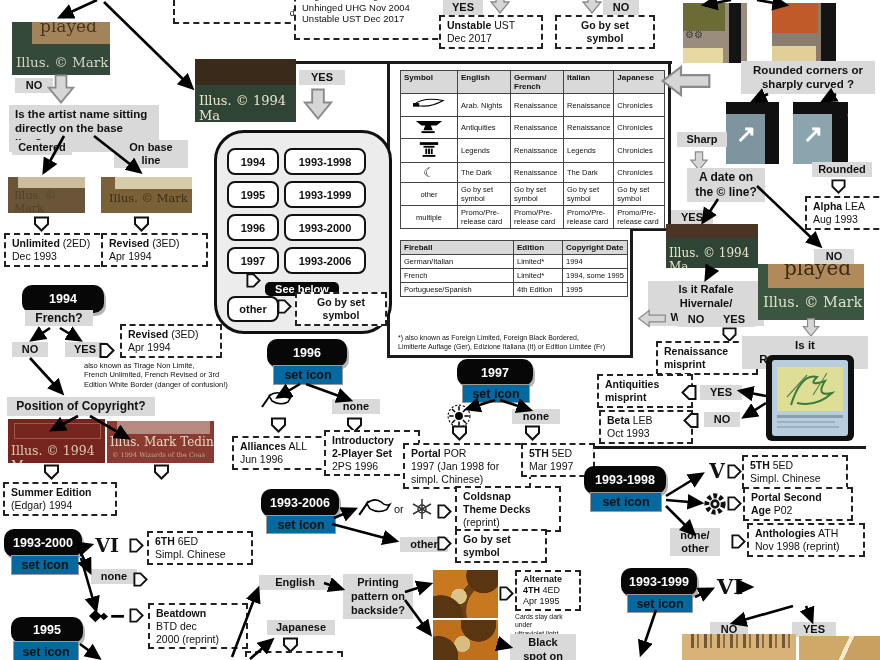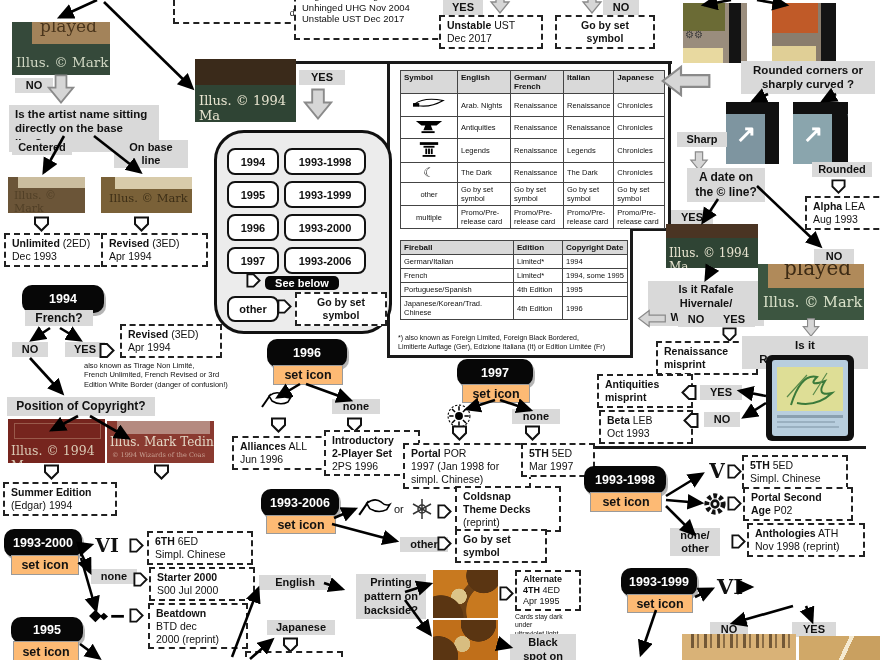--- a/index.html
+++ b/index.html
@@ -13,21 +13,21 @@
   .q{position:absolute;background:#d9d9d9;font-weight:bold;font-size:11.5px;line-height:1.25;
      padding:2px 6px;white-space:pre-line;text-align:center;}
   .plain{position:absolute;font-size:11px;white-space:pre-line;}
   .dash{position:absolute;border:2px dashed #222;background:#fff;font-size:10.5px;line-height:1.22;
         padding:2px 6px;white-space:pre-line;}
   .dash b{font-weight:bold;}
   .dash .it{font-style:italic;}
   .tab{position:absolute;background:#070707;color:#fff;font-weight:bold;font-size:12.5px;
        border-radius:10px;display:flex;align-items:center;justify-content:center;
        box-shadow:2px 3px 0 rgba(120,120,120,.55);}
-  .seticon{position:absolute;background:#fdba74;font-weight:bold;font-size:12.5px;
+  .seticon{position:absolute;background:#0369a1;font-weight:bold;font-size:12.5px;
        display:flex;align-items:center;justify-content:center;border:1px solid #9a9a9a;}
   .pillbox{position:absolute;border:3px solid #111;border-radius:30px;background:#ececec;}
   .pill{position:absolute;border:2px solid #111;border-radius:8px;background:#fff;font-weight:bold;
         font-size:11px;display:flex;align-items:center;justify-content:center;}
   .blackbtn{position:absolute;background:#070707;color:#fff;font-weight:bold;font-size:11px;
         border-radius:5px;display:flex;align-items:center;justify-content:center;}
   .card{position:absolute;overflow:hidden;}
   .ser{font-family:"DejaVu Serif",serif;}
   .note{position:absolute;font-size:7.5px;line-height:1.25;white-space:pre-line;}
   table.tbl{position:absolute;border-collapse:collapse;background:#fff;}
@@ -190,21 +190,20 @@
   <div class="seticon" style="left:11px;top:555px;width:66px;height:18px">set icon</div>
   <div class="romic" style="left:92px;top:534px;width:30px;font-size:19px">VI</div>
   <svg class="icon" style="left:129px;top:537px" width="15" height="17">
       <use href="#pent-right"></use>
     </svg>
   <div class="dash" style="left:147px;top:531px;width:90px"><b>6TH</b><span> 6ED</span><div>Simpl. Chinese</div></div>
   <div class="lbl" style="left:91px;top:569px;width:36px">none</div>
   <svg class="icon" style="left:133px;top:571px" width="15" height="17">
       <use href="#pent-right"></use>
     </svg>
-  <div class="dash" style="left:149px;top:567px;width:90px"><b>Starter 2000</b><div>S00 Jul 2000</div></div>
   <svg class="icon" style="left:88px;top:608px" width="38" height="16">
       <use href="#sym-beat"></use>
     </svg>
   <svg class="icon" style="left:129px;top:607px" width="15" height="17">
       <use href="#pent-right"></use>
     </svg>
   <div class="dash" style="left:148px;top:603px;width:84px"><b>Beatdown</b><div>BTD dec
 2000 (reprint)</div></div>
 
   <div class="tab" style="left:11px;top:617px;width:72px;height:26px">1995</div>
@@ -224,21 +223,21 @@
   <div class="pill" style="left:227px;top:181px;width:48px;height:23px">1995</div>
   <div class="pill" style="left:227px;top:214px;width:48px;height:23px">1996</div>
   <div class="pill" style="left:227px;top:247px;width:48px;height:23px">1997</div>
   <div class="pill" style="left:284px;top:148px;width:78px;height:23px">1993-1998</div>
   <div class="pill" style="left:284px;top:181px;width:78px;height:23px">1993-1999</div>
   <div class="pill" style="left:284px;top:214px;width:78px;height:23px">1993-2000</div>
   <div class="pill" style="left:284px;top:247px;width:78px;height:23px">1993-2006</div>
   <svg class="icon" style="left:246px;top:272px" width="15" height="17">
       <use href="#pent-right"></use>
     </svg>
-  <div class="blackbtn" style="left:265px;top:276px;width:74px;height:14px">See below</div>
+  <div class="blackbtn" style="left:265px;top:282px;width:74px;height:14px">See below</div>
   <div class="pill" style="left:227px;top:296px;width:48px;height:22px">other</div>
   <svg class="icon" style="left:277px;top:298px" width="15" height="17">
       <use href="#pent-right"></use>
     </svg>
   <div class="dash" style="left:295px;top:292px;width:76px;text-align:center"><b>Go by set
 symbol</b></div>
 
   <div class="tab" style="left:267px;top:339px;width:80px;height:28px">1996</div>
   <div class="seticon" style="left:273px;top:365px;width:68px;height:18px">set icon</div>
   <svg class="icon" style="left:258px;top:391px" width="36" height="18">
@@ -286,21 +285,21 @@
   <div class="dash" style="left:455px;top:486px;width:90px"><b>Coldsnap
 Theme Decks</b><div>(reprint)</div></div>
   <div class="lbl" style="left:400px;top:537px;width:38px">other</div>
   <svg class="icon" style="left:437px;top:535px" width="15" height="17">
       <use href="#pent-right"></use>
     </svg>
   <div class="dash" style="left:455px;top:529px;width:76px"><b>Go by set
 symbol</b></div>
 
   <div class="lbl" style="left:259px;top:575px;width:62px">English</div>
-  <div class="q" style="left:356px;top:574px;width:58px;font-size:11px">Printing
+  <div class="q" style="left:343px;top:574px;width:58px;font-size:11px">Printing
 pattern on
 backside?</div>
   <div class="card" style="left:433px;top:570px;width:65px;height:48px;background:
       radial-gradient(circle at 78% 12%, #5a3512 0 26%, transparent 27%),
       radial-gradient(circle at 12% 100%, #5a3512 0 30%, transparent 31%),
       radial-gradient(circle at 40% 55%, #dcc489 0 16%, transparent 17%),
       radial-gradient(circle at 95% 85%, transparent 0 38%, #6b4015 39% 50%, transparent 51%),
       #c8791f"></div>
   <div class="card" style="left:433px;top:620px;width:65px;height:40px;background:
       radial-gradient(circle at 70% 10%, #5a3512 0 30%, transparent 31%),
@@ -405,25 +404,20 @@
         </tr>
     <tr>
           <td>French</td>
           <td>Limited*</td>
           <td>1994, some 1995</td>
         </tr>
     <tr>
           <td>Portuguese/Spanish</td>
           <td>4th Edition</td>
           <td>1995</td>
-        </tr>
-    <tr>
-          <td>Japanese/Korean/Trad. Chinese</td>
-          <td>4th Edition</td>
-          <td>1996</td>
         </tr>
   </tbody>
     </table>
   <div class="note" style="left:398px;top:334px;width:236px;font-size:7px">*) also known as Foreign Limited, Foreign Black Bordered,
 Limitierte Auflage (Ger), Edizione Italiana (It) or Edition Limitée (Fr)</div>
 
   <div class="card" style="left:683px;top:3px;width:64px;height:60px;background:#9a8d7d">
     <div class="abs" style="left:0;top:0;width:42px;height:28px;background:#6b6b35"></div>
     <div class="abs" style="left:46px;top:0;width:12px;height:60px;background:#141414"></div>
     <div class="abs" style="left:0;top:45px;width:40px;height:15px;background:#e8d9a0"></div>

